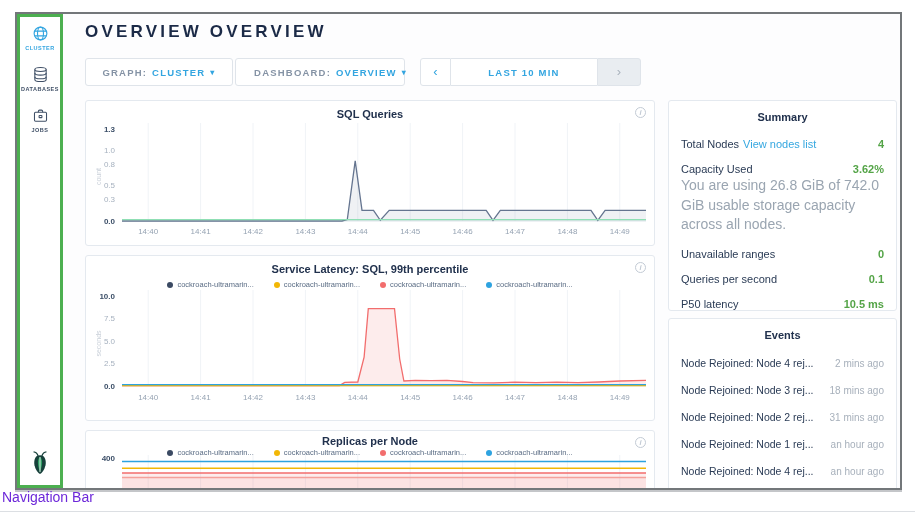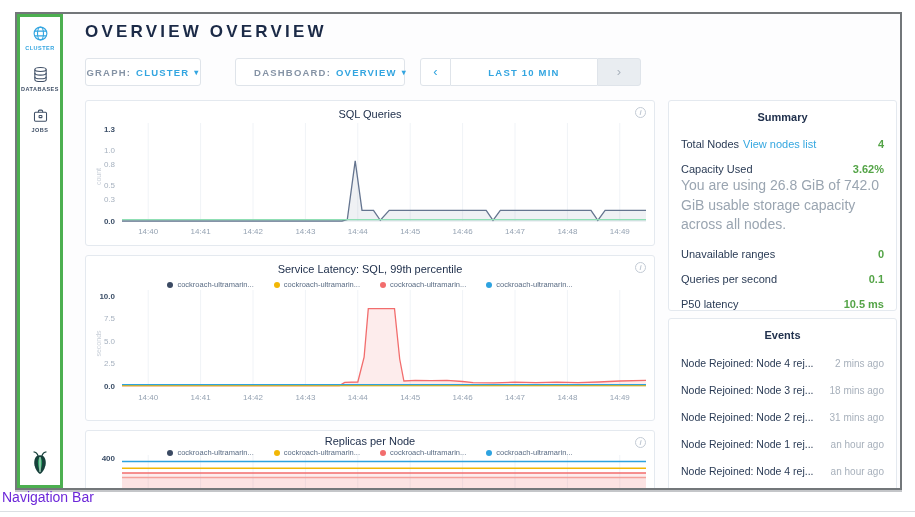--- a/index.html
+++ b/index.html
@@ -27,40 +27,40 @@
 
   
   .page-title { position:absolute; left:68px; top:8px; font-size:17px; font-weight:700;
                 letter-spacing:3.2px; color:#1b2a47; white-space:nowrap; }
   .dd { position:absolute; height:28px; display:flex; align-items:center; justify-content:center; gap:5px;
         border:1px solid #dfe4ea; border-radius:3px; background:#fff; font-size:9.5px; font-weight:700;
         letter-spacing:1.2px; cursor:pointer; }
   .dd-label { color:#8593a5; }
   .dd-value { color:#33a5e0; }
   .caret { color:#33a5e0; font-size:8px; }
-  #dd-graph { left:68px; top:44px; width:116px; }
+  #dd-graph { left:68px; top:44px; width:148px; }
   #dd-dashboard { left:218px; top:44px; width:170px;padding-left:21px; }
   .tw { position:absolute; left:403px; top:44px; height:28px; display:flex; }
   .tw-btn { width:31px; height:28px; border:1px solid #dfe4ea; background:#fff; color:#33a5e0;
             font-size:13px; line-height:26px; text-align:center; cursor:pointer; border-radius:3px 0 0 3px; }
   .tw-label { width:146px; height:28px; border-top:1px solid #dfe4ea; border-bottom:1px solid #dfe4ea;
               display:flex; align-items:center; justify-content:center; color:#33a5e0; font-size:9.5px;
               font-weight:700; letter-spacing:1.2px; background:#fff; cursor:pointer; }
   .tw-btn.next { width:44px; background:#e9edf1; color:#a9b2bd; border-radius:0 3px 3px 0; border-left:1px solid #dfe4ea; }
 
   
   .card { position:absolute; background:#fff; border:1px solid #e4e9ef; border-radius:3px; }
   #card-sql      { left:68px;  top:86px;  width:570px; height:146px; }
   #card-latency  { left:68px;  top:241px; width:570px; height:166px; }
   #card-replicas { left:68px;  top:416px; width:570px; height:140px; }
   #card-summary  { left:651px; top:86px;  width:229px; height:211px; }
   #card-events   { left:651px; top:304px; width:229px; height:215px; }
 
   .chart-title { position:absolute; top:7px; left:0; right:0; text-align:center; font-size:11px;
-                 font-weight:400; color:#21314d; }
+                 font-weight:700; color:#21314d; }
   #card-replicas .chart-title { top:4px; }
   .info-icon { position:absolute; top:6px; right:8px; width:11px; height:11px; border:1px solid #c3cbd5;
                border-radius:50%; color:#c3cbd5; font-size:7.5px; line-height:10px; text-align:center;
                font-style:italic; font-weight:700; cursor:pointer; }
   .legend { position:absolute; left:0; right:0; display:flex; justify-content:center; gap:20px; }
   #card-latency .legend { top:24px; }
   #card-replicas .legend { top:17px; }
   .lg-item { display:flex; align-items:center; gap:4px; font-size:7.5px; color:#5a6c84; cursor:pointer; }
   .lg-dot { width:6px; height:6px; border-radius:50%; display:block; }
   svg.plot { position:absolute; left:0; top:0; }

